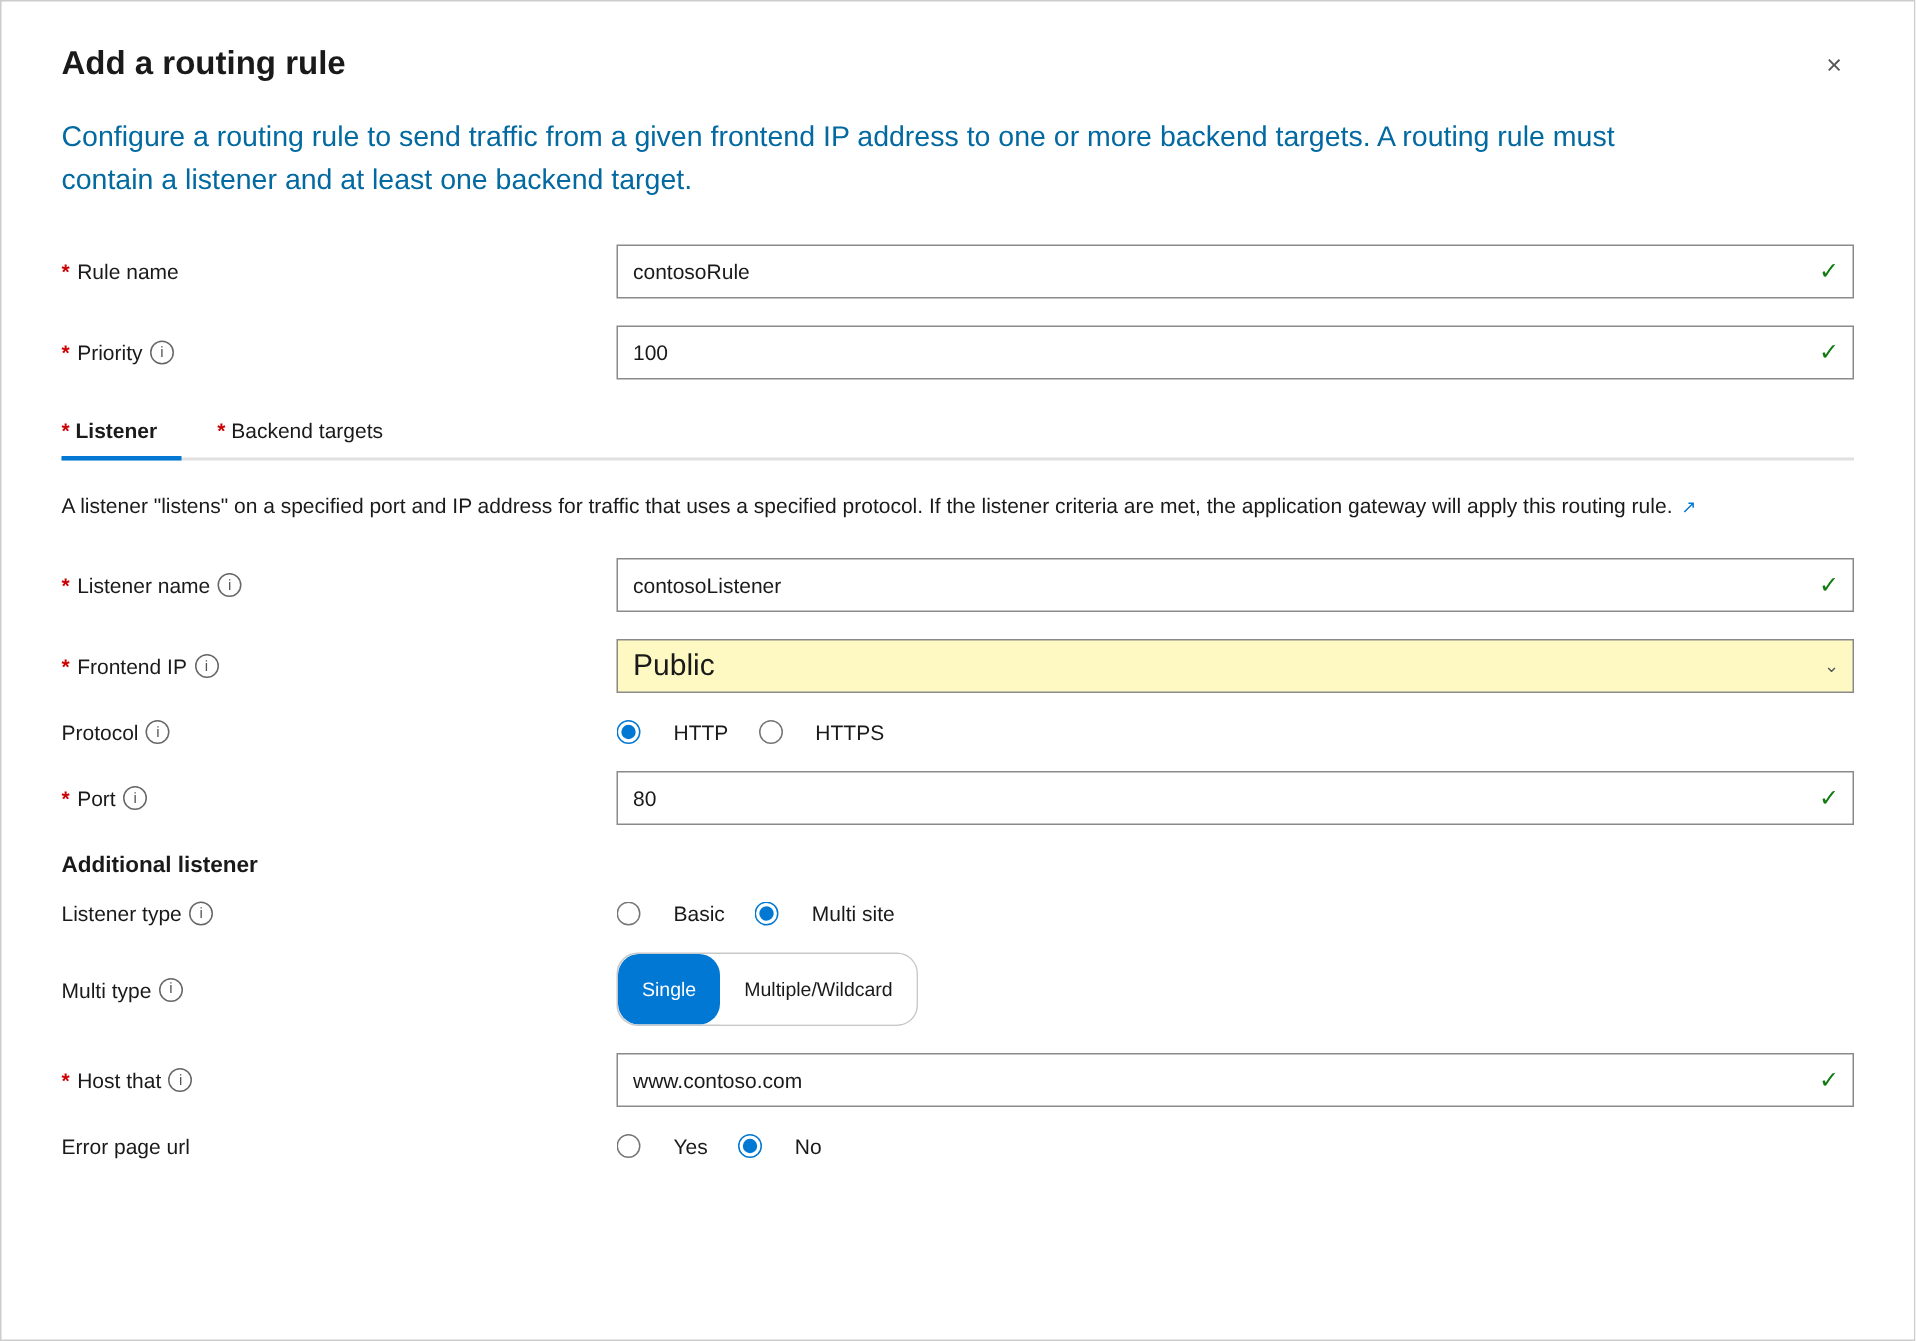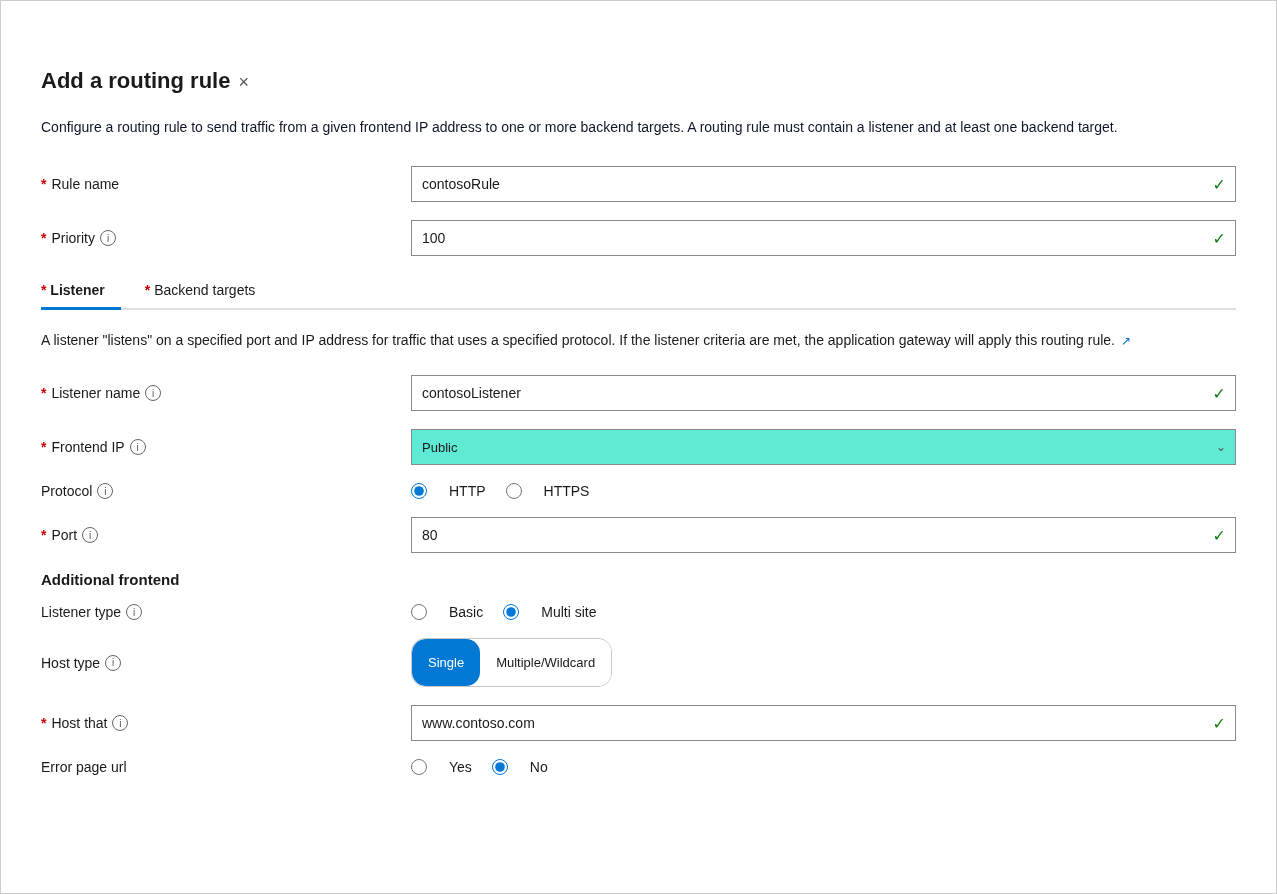--- a/index.html
+++ b/index.html
@@ -12,41 +12,40 @@
     .dialog {
       width: 1277px;
       min-height: 894px;
       background: #fff;
       border: 1px solid #ccc;
       padding: 28px 40px 40px 40px;
       position: relative;
     }
     .dialog-header {
       display: flex;
-      justify-content: flex-start;
+      justify-content: space-between;
       align-items: flex-start;
       margin-bottom: 20px;
-      margin-top: 39px;
     }
     .dialog-title {
       font-size: 22px;
       font-weight: 600;
       color: #1a1a1a;
     }
     .close-btn {
       background: none;
       border: none;
       cursor: pointer;
       font-size: 18px;
       color: #555;
       padding: 4px 8px;
     }
     .description {
-      font-size: 14px;
-      color: #0f172a;
+      font-size: 19px;
+      color: #0369a1;
       line-height: 1.5;
       margin-bottom: 28px;
       max-width: 1100px;
     }
     .form-row {
       display: flex;
       align-items: center;
       margin-bottom: 18px;
     }
     .form-label {
@@ -103,23 +102,23 @@
     }
     .select-wrapper {
       position: relative;
       width: 100%;
     }
     .select-field {
       width: 100%;
       height: 36px;
       border: 1px solid #8a8a8a;
       padding: 0 36px 0 10px;
-      font-size: 13px;
-      color: #1a1a1a;
-      background: #5eead4;
+      font-size: 20px;
+      color: #1a1a1a;
+      background: #fef9c3;
       appearance: none;
       cursor: pointer;
       outline: none;
     }
     .select-wrapper .chevron-icon {
       position: absolute;
       right: 10px;
       top: 50%;
       transform: translateY(-50%);
       color: #555;
@@ -333,21 +332,21 @@
       <span class="info-icon">i</span>
     </div>
     <div class="form-control">
       <div class="input-wrapper">
         <input type="text" class="input-field" value="80" style="">
         <span class="check-icon">✓</span>
       </div>
     </div>
   </div>
 
-  <div class="additional-settings-title">Additional frontend</div>
+  <div class="additional-settings-title">Additional listener</div>
 
   <div class="form-row">
     <div class="form-label">
       <span>Listener type</span>
       <span class="info-icon">i</span>
     </div>
     <div class="form-control">
       <div class="radio-group">
         <label class="radio-option">
           <input type="radio" name="listener-type" style="">
@@ -356,21 +355,21 @@
         <label class="radio-option">
           <input type="radio" name="listener-type" checked="" style="">
           <span>Multi site</span>
         </label>
       </div>
     </div>
   </div>
 
   <div class="form-row">
     <div class="form-label">
-      <span>Host type</span>
+      <span>Multi type</span>
       <span class="info-icon">i</span>
     </div>
     <div class="form-control">
       <div class="toggle-pill-group">
         <button class="toggle-pill active">Single</button>
         <button class="toggle-pill">Multiple/Wildcard</button>
       </div>
     </div>
   </div>
 

